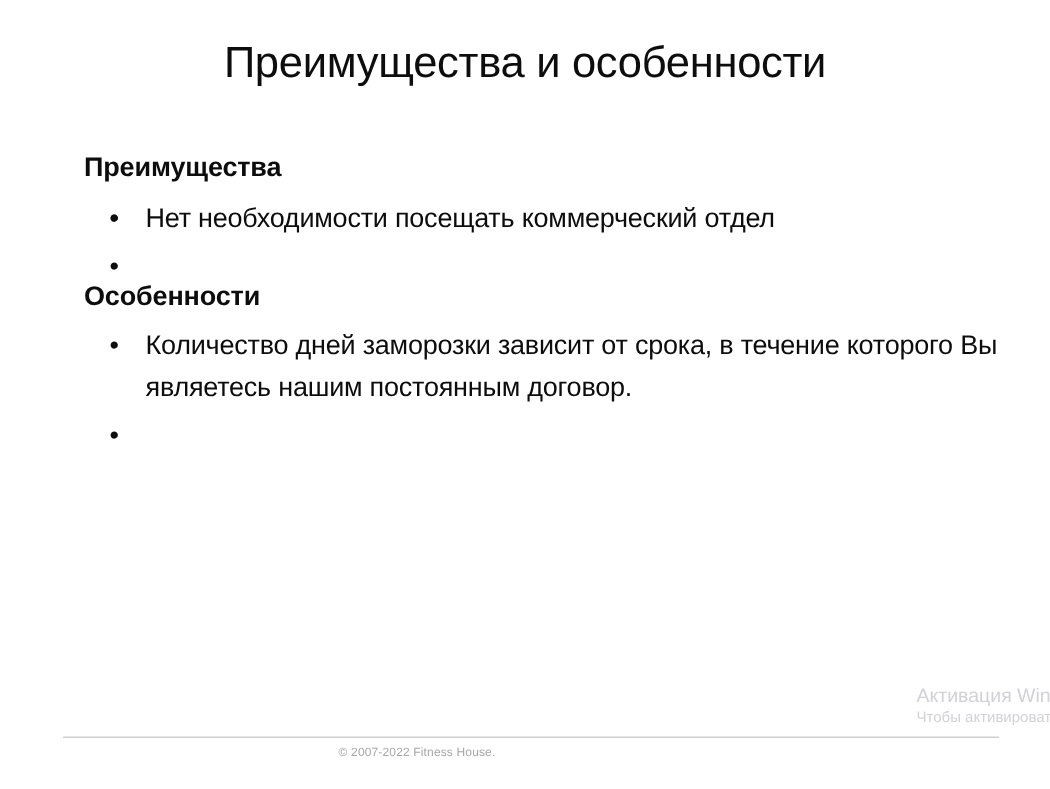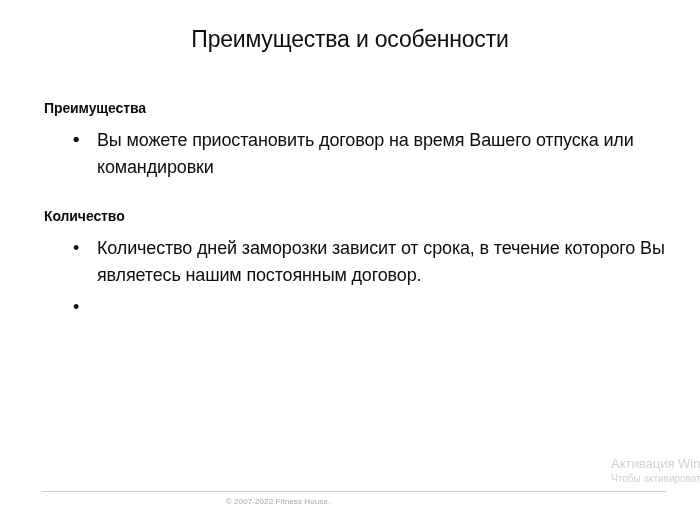--- a/index.html
+++ b/index.html
@@ -19,21 +19,21 @@
     overflow: hidden;
   }
 
   
   .slide-title {
     position: absolute;
     left: 0;
     top: 26px;
     width: 700px;
     text-align: center;
-    font-size: 23px;
+    font-size: 29px;
     font-weight: 400;
     line-height: 1.15;
     letter-spacing: -0.2px;
     color: #0d0d0d;
     white-space: nowrap;
   }
 
   
   .body-area {
     position: absolute;
@@ -43,25 +43,25 @@
   }
 
   .section {
     margin: 0;
   }
   .section + .section {
     margin-top: 27px;
   }
 
   .section-heading {
-    font-size: 14px;
+    font-size: 18px;
     font-weight: bold;
     color: #0d0d0d;
     line-height: 1.25;
-    margin: 0 0 9px 4px;
+    margin: 0 0 9px 16px;
     letter-spacing: -0.1px;
   }
 
   ul.bullets {
     list-style: none;
     margin: 0;
     padding: 0;
   }
   ul.bullets li {
     position: relative;
@@ -137,30 +137,30 @@
   <div class="body-area">
 
     <div class="section">
       <div class="section-heading">Преимущества</div>
       <ul class="bullets">
         <li>
           <span class="bullet-dot">•</span>
         </li>
         <li>
           <span class="bullet-dot">•</span>
+          <span>Нет необходимости посещать коммерческий отдел</span>
         </li>
         <li>
           <span class="bullet-dot">•</span>
-          <span>Вы можете приостановить договор на время Вашего отпуска или командировки</span>
         </li>
       </ul>
     </div>
 
     <div class="section">
-      <div class="section-heading">Количество</div>
+      <div class="section-heading">Особенности</div>
       <ul class="bullets">
         <li>
           <span class="bullet-dot">•</span>
           <span>Количество дней заморозки зависит от срока, в течение которого Вы являетесь нашим постоянным договор.</span>
         </li>
         <li>
           <span class="bullet-dot">•</span>
         </li>
       </ul>
     </div>

